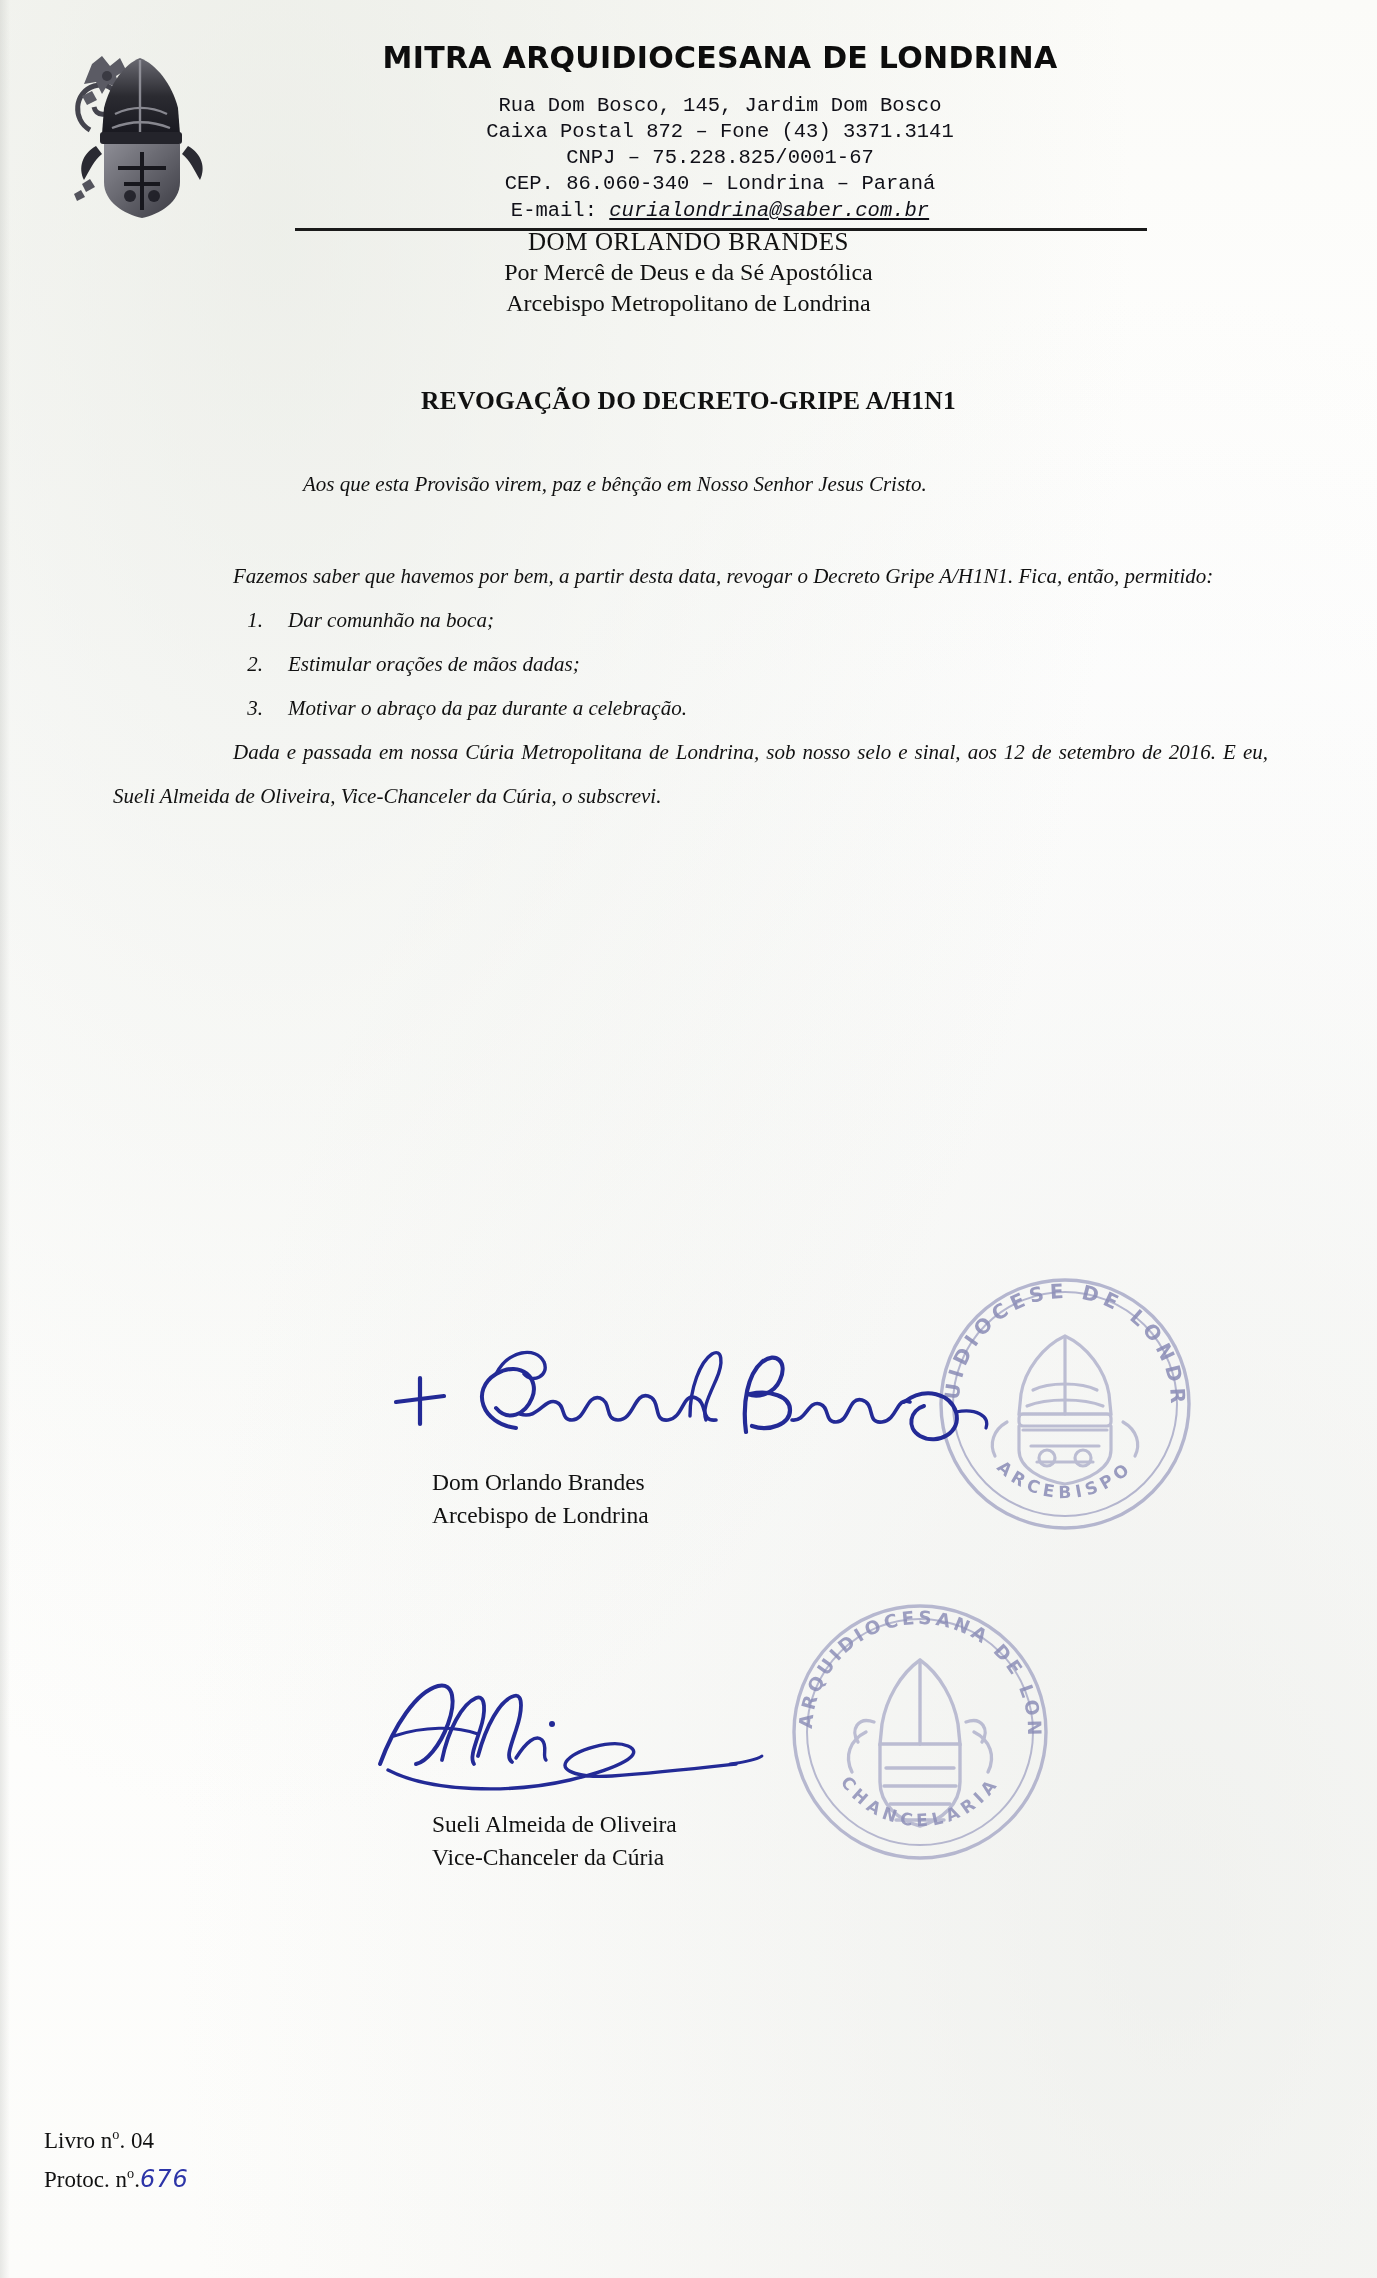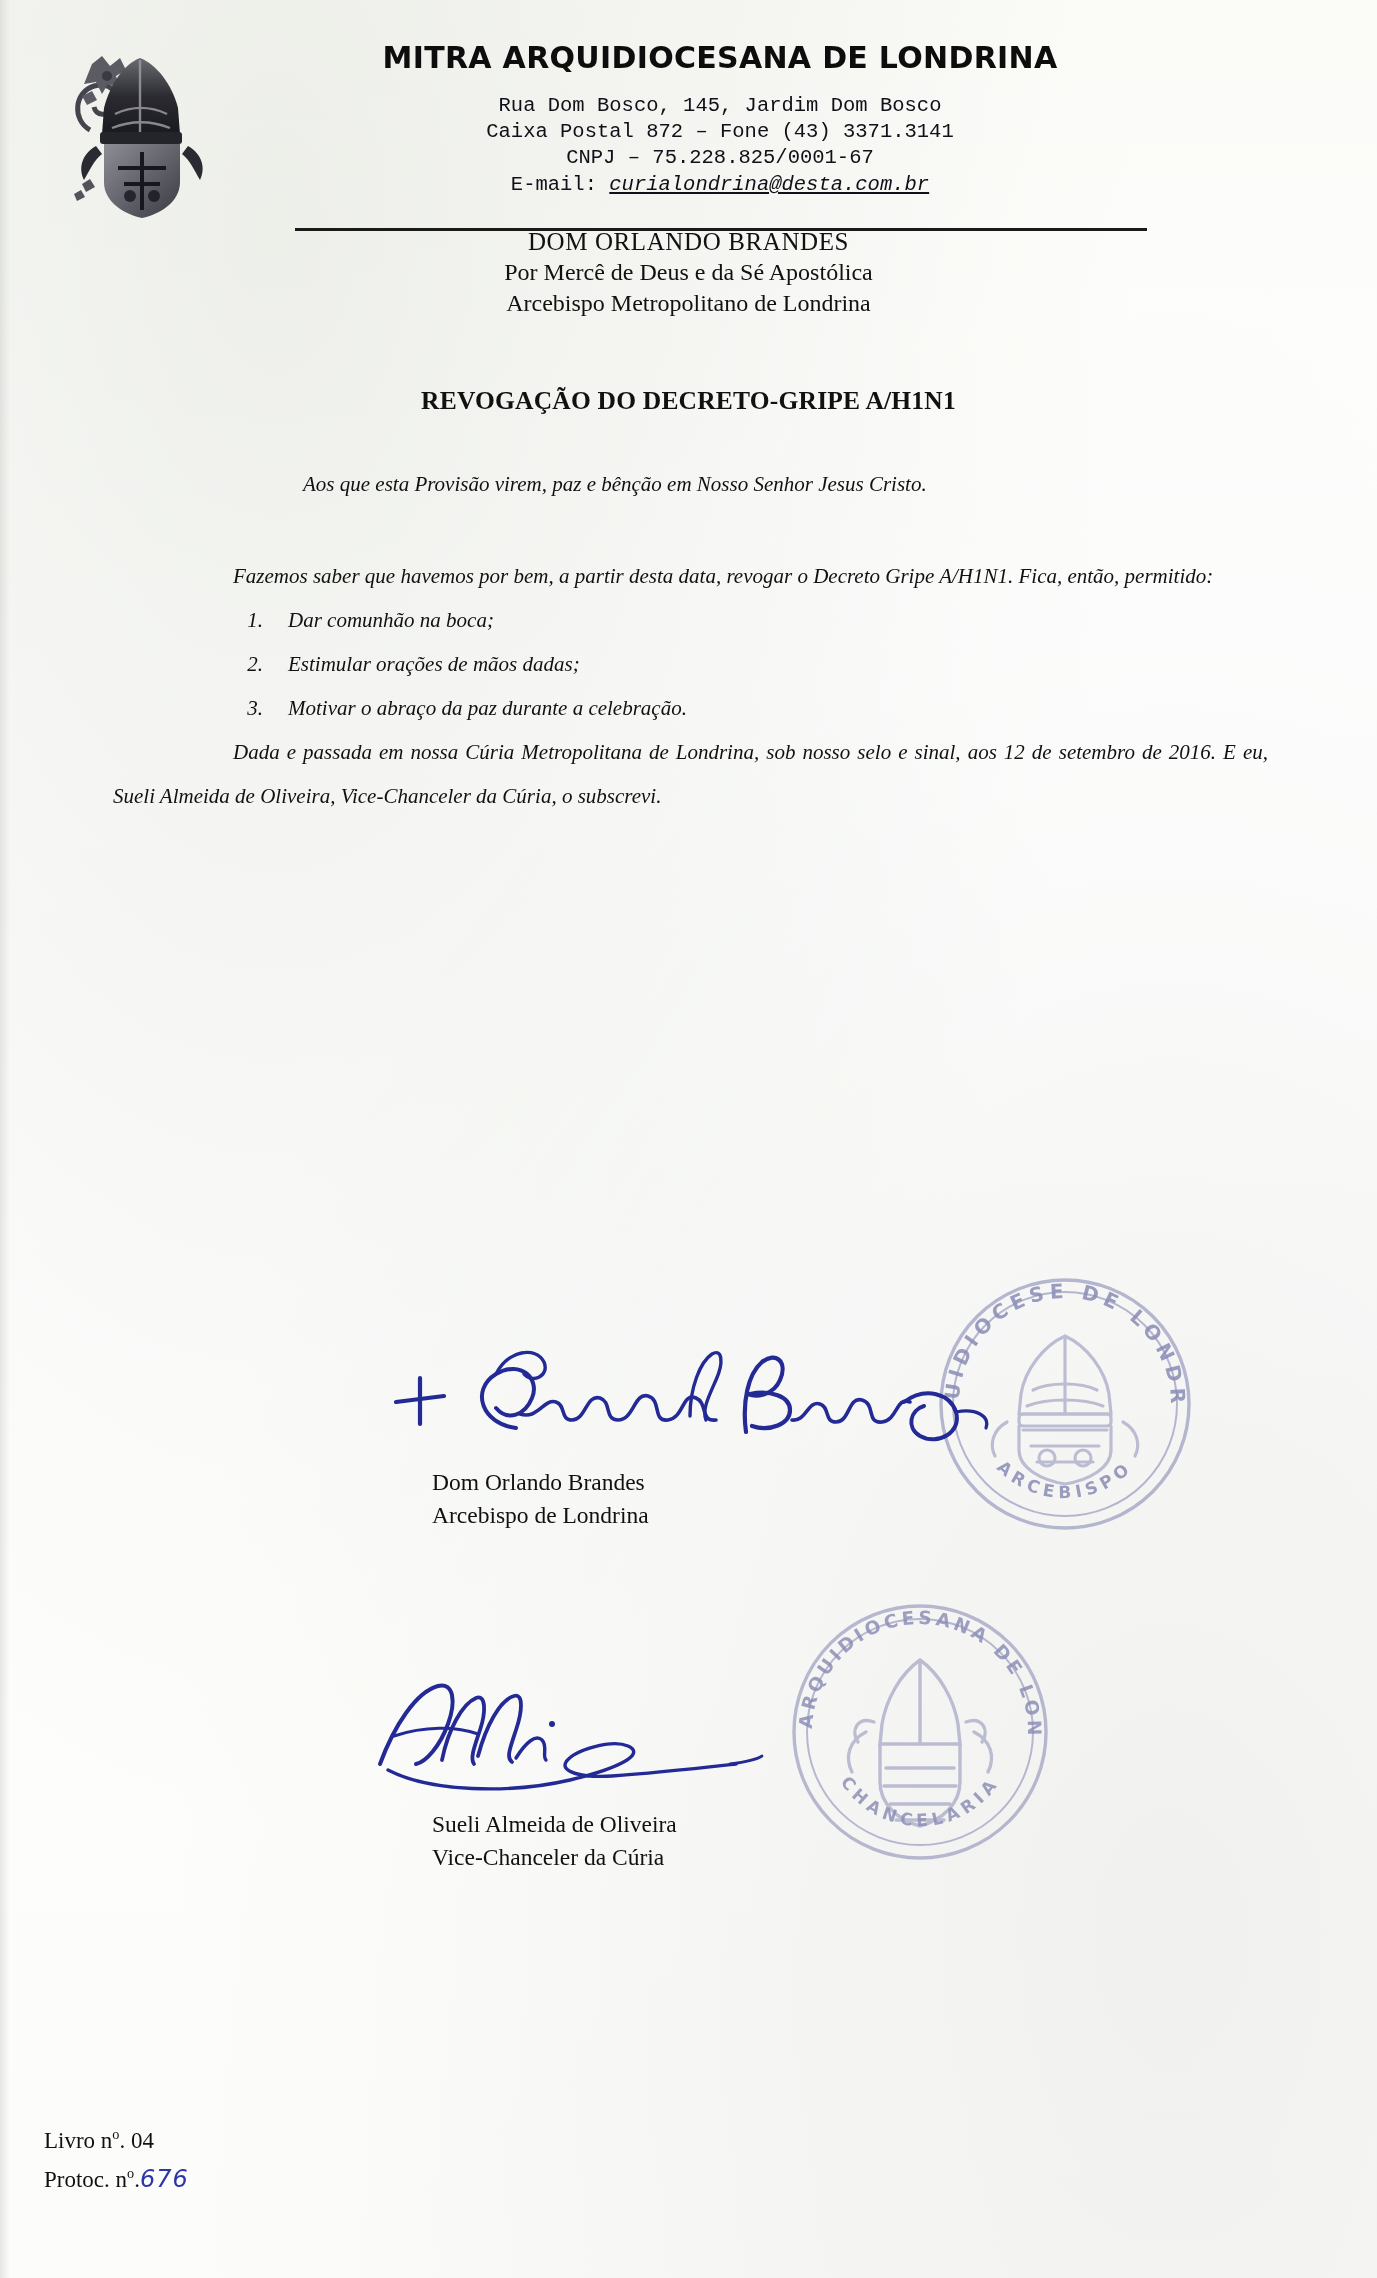--- a/index.html
+++ b/index.html
@@ -266,23 +266,24 @@
         </g>
       </svg>
     </div>
 
     <div class="org-block">
       <div class="org-title">MITRA ARQUIDIOCESANA DE LONDRINA</div>
       <div class="org-lines">
         <div>Rua Dom Bosco, 145, Jardim Dom Bosco</div>
         <div>Caixa Postal 872 – Fone (43) 3371.3141</div>
         <div>CNPJ – 75.228.825/0001-67</div>
+        <div>CEP. 86.060-340 – Londrina – Paraná</div>
         <div class="email-line">
           <span>E-mail:</span>
-          <span class="email-addr">curialondrina@desta.com.br</span>
+          <span class="email-addr">curialondrina@saber.com.br</span>
         </div>
       </div>
     </div>
 
     <div class="rule"></div>
   </div>
 
   <div class="prelate">
     <div class="name">DOM ORLANDO BRANDES</div>
     <div class="sub">Por Mercê de Deus e da Sé Apostólica</div>

